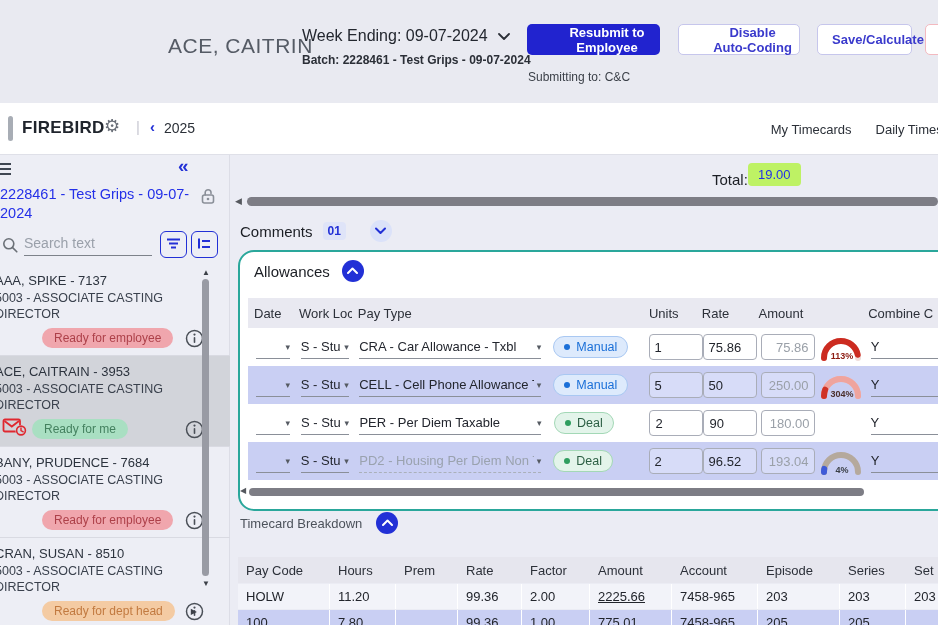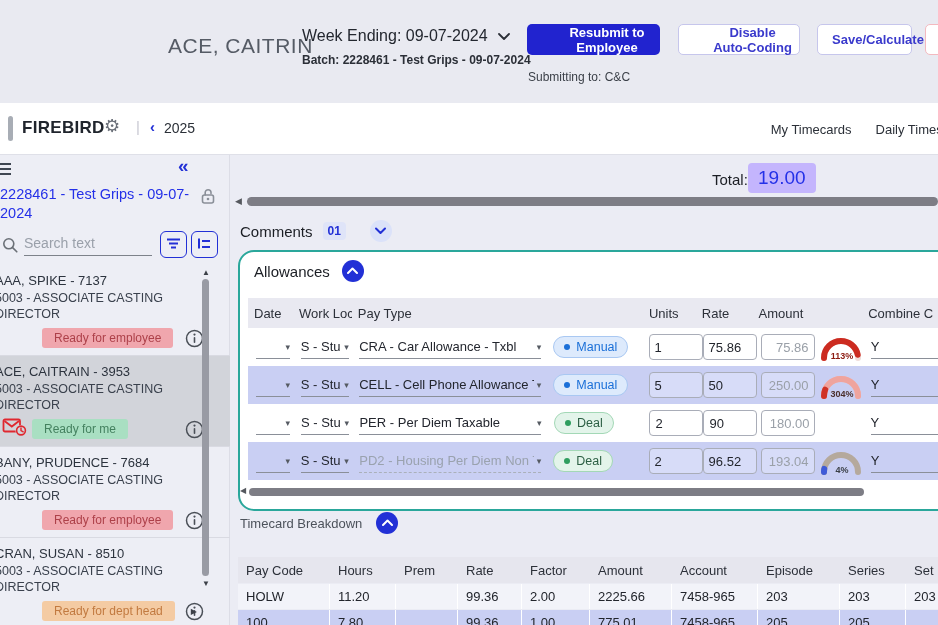--- a/index.html
+++ b/index.html
@@ -47,33 +47,33 @@
            display:flex;align-items:center;justify-content:center;cursor:pointer;box-sizing:border-box;}
   .ib1{left:160px;} .ib2{left:191px;}
   .emp-list{position:absolute;left:0;top:110px;width:230px;}
   .emp-item{position:relative;padding:8px 0 6px 0;border-bottom:1px solid #d9dae2;cursor:pointer;}
   .emp-item.selected{background:#d2d4da;}
   .emp-name2{font-size:13px;color:#2c333e;font-weight:500;margin-left:-5px;width:210px;}
   .emp-role{font-size:12.5px;color:#3a414d;line-height:16px;margin-left:-5px;width:200px;margin-top:2px;}
   .emp-badgerow{display:flex;align-items:center;margin-top:5px;height:22px;}
   .badge-spacer{width:42px;}
   .alert-ico{width:30px;padding-left:2px;}
-  .status-badge{font-size:12px;padding:3px 12px;border-radius:3px;white-space:nowrap;}
+  .status-badge{font-size:12px;padding:3px 12px;border-radius:10px;white-space:nowrap;}
   .pink{background:#f0a6ad;color:#ad4049;}
   .green{background:#a9dfc2;color:#44815f;}
   .orange{background:#f4cba3;color:#c27a40;}
   .info-ico{margin-left:auto;margin-right:26px;cursor:pointer;display:flex;align-items:center;}
   .vsb-up{position:absolute;right:19px;top:113px;font-size:8px;color:#3c4048;}
   .vsb-thumb{position:absolute;right:20px;top:124px;width:7px;height:297px;background:#999ba4;border-radius:4px;}
   .vsb-down{position:absolute;right:19px;top:424px;font-size:8px;color:#3c4048;}
   .hsb-right{position:absolute;right:32px;top:452px;font-size:8px;color:#3c4048;}
 
   
   .total-label{position:absolute;left:712px;top:171px;font-size:15px;color:#1b1e24;}
-  .total-value{position:absolute;left:748px;top:163px;background:#c4b5fd;border-radius:4px;padding:4px 10px;font-size:19px;color:#2430e8;}
+  .total-value{position:absolute;left:748px;top:163px;background:#bef264;border-radius:4px;padding:4px 10px;font-size:13px;color:#2430e8;}
   .hs-a1{position:absolute;left:235px;top:196px;font-size:9px;color:#55585e;}
   .hs1{position:absolute;left:247px;top:197px;width:691px;height:9px;background:#7d7d85;border-radius:5px;cursor:pointer;}
   .comments-row{position:absolute;left:240px;top:220px;display:flex;align-items:center;gap:10px;}
   .comments-label{font-size:15px;color:#1b1e24;}
   .cbadge{background:#dfe4f8;color:#2230d6;font-size:12px;font-weight:bold;padding:2px 5px;border-radius:4px;}
   .circle-light{width:22px;height:22px;border-radius:50%;background:#dbe2f9;display:flex;align-items:center;justify-content:center;cursor:pointer;margin-left:14px;}
   .circle-solid{width:22px;height:22px;border-radius:50%;background:#2230d6;display:flex;align-items:center;justify-content:center;cursor:pointer;}
 
   .alw-panel{position:absolute;left:238px;top:250px;width:720px;height:257px;background:#fff;
              border:2px solid #2aa79b;border-radius:16px;box-sizing:content-box;}
@@ -519,21 +519,21 @@
         <div class="bh-cell" style="width: 66px;">Series</div>
         <div class="bh-cell" style="width: 72px;">Set</div>
       </div>
     <div id="bd-rows">
         <div class="bd-row">
           <div class="bd-cell" style="width: 92px;">HOLW</div>
           <div class="bd-cell" style="width: 66px;">11.20</div>
           <div class="bd-cell" style="width: 62px;"></div>
           <div class="bd-cell" style="width: 64px;">99.36</div>
           <div class="bd-cell" style="width: 68px;">2.00</div>
-          <div class="bd-cell" style="width: 82px;">2225.66</div>
+          <div class="bd-cell" style="width: 82px; text-decoration: underline;">2225.66</div>
           <div class="bd-cell" style="width: 86px;">7458-965</div>
           <div class="bd-cell" style="width: 82px;">203</div>
           <div class="bd-cell" style="width: 66px;">203</div>
           <div class="bd-cell" style="width: 72px;">203</div>
         </div>
         <div class="bd-row alt">
           <div class="bd-cell" style="width: 92px;">100</div>
           <div class="bd-cell" style="width: 66px;">7.80</div>
           <div class="bd-cell" style="width: 62px;"></div>
           <div class="bd-cell" style="width: 64px;">99.36</div>

